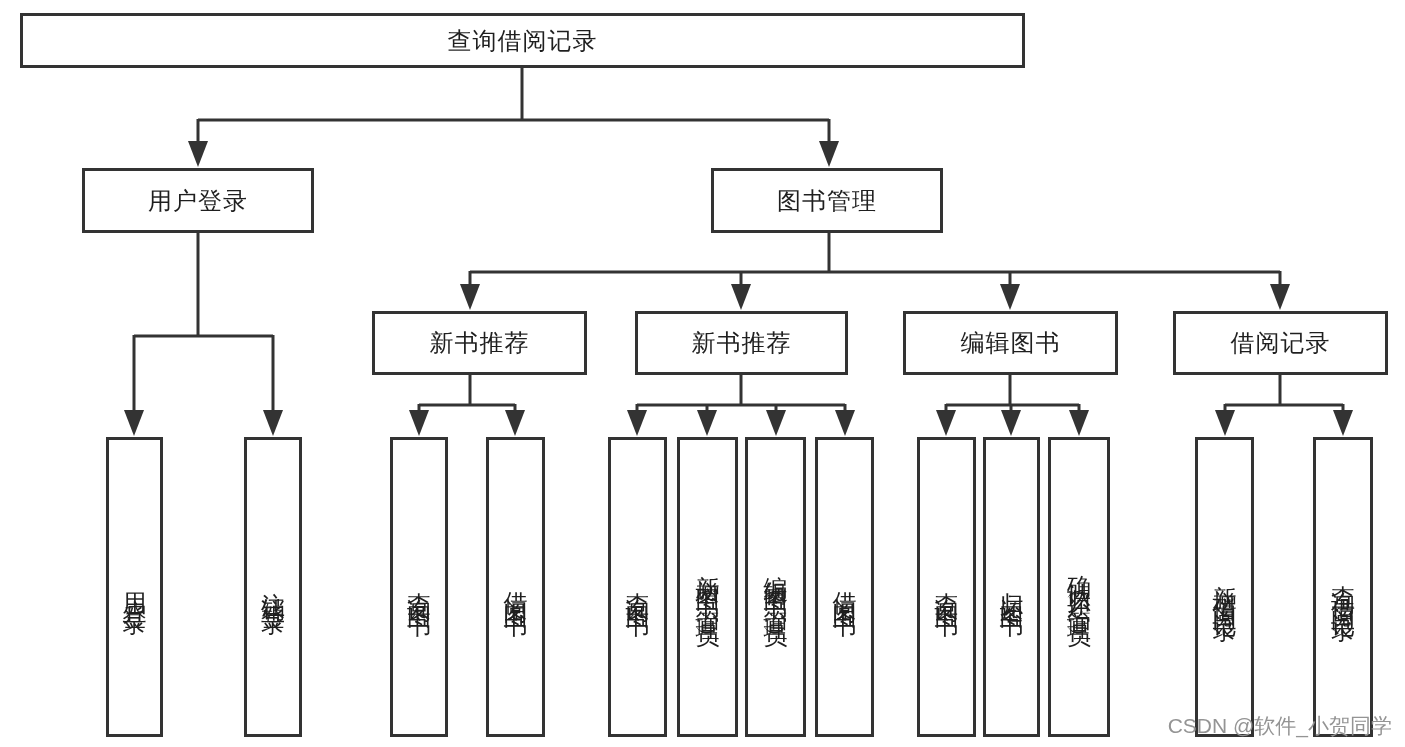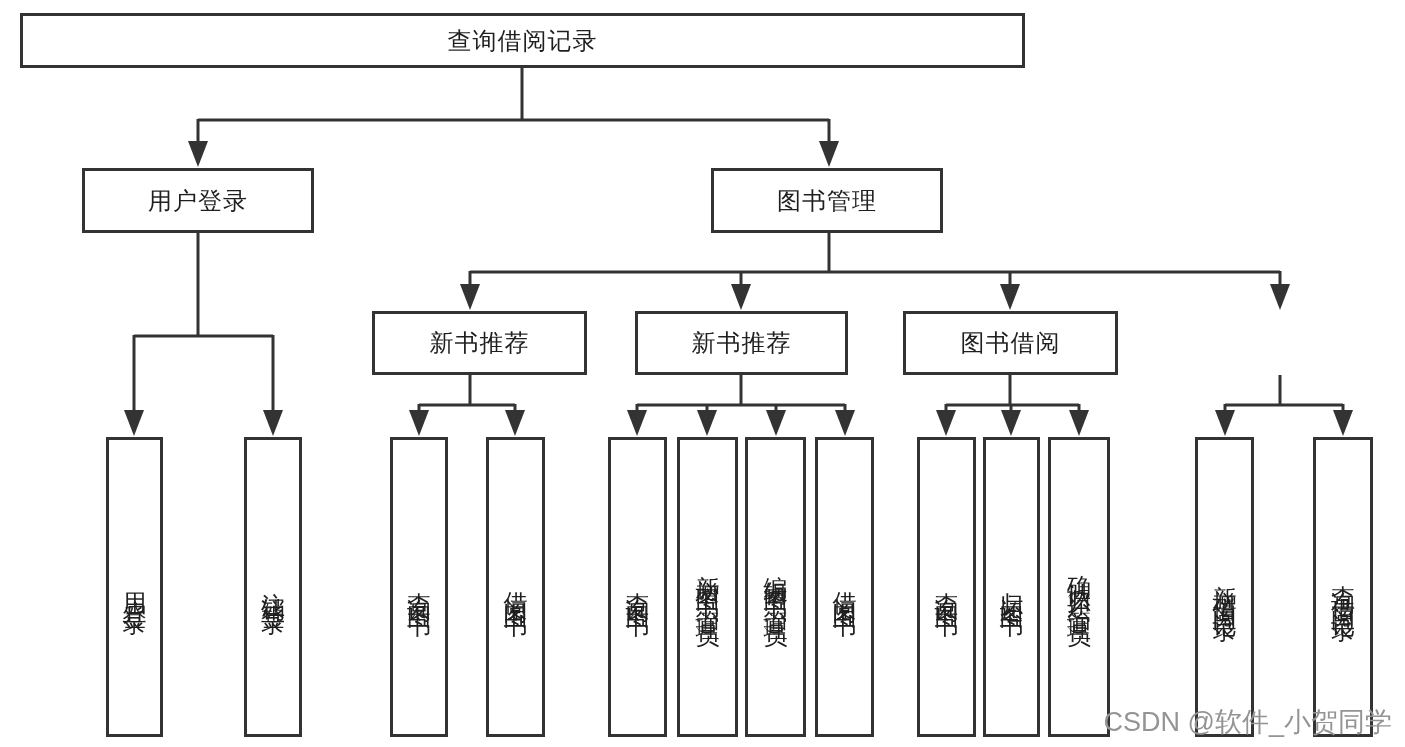--- a/index.html
+++ b/index.html
@@ -40,21 +40,21 @@
     text-orientation:mixed;
     font-size:24px;
     line-height:1;
     letter-spacing:7px;
     color:var(--text);
   }
   .watermark{
     position:absolute;
     right:13px;bottom:7px;
     z-index:3;
-    font-size:27px;
+    font-size:21px;
     color:var(--wm);
     white-space:nowrap;
   }
 </style>
 </head>
 <body>
 
 <div id="stage">
 
   <svg class="wires" width="1405" height="747" viewBox="0 0 1405 747">
@@ -137,21 +137,24 @@
     <span>图书管理</span>
   </div>
 
   <div class="box h" style="left:372px;top:311px;width:215px;height:64px">
     <span>新书推荐</span>
   </div>
   <div class="box h" style="left:635px;top:311px;width:213px;height:64px">
     <span>新书推荐</span>
   </div>
   <div class="box h" style="left:903px;top:311px;width:215px;height:64px">
-    <span>图书借阅</span>
+    <span>编辑图书</span>
+  </div>
+  <div class="box h" style="left:1173px;top:311px;width:215px;height:64px">
+    <span>借阅记录</span>
   </div>
 
   <div class="box v" style="left:106px;top:437px;width:57px;height:300px">
     <span>用户登录</span>
   </div>
   <div class="box v" style="left:244px;top:437px;width:58px;height:300px">
     <span>注销登录</span>
   </div>
 
   <div class="box v" style="left:390px;top:437px;width:58px;height:300px">

